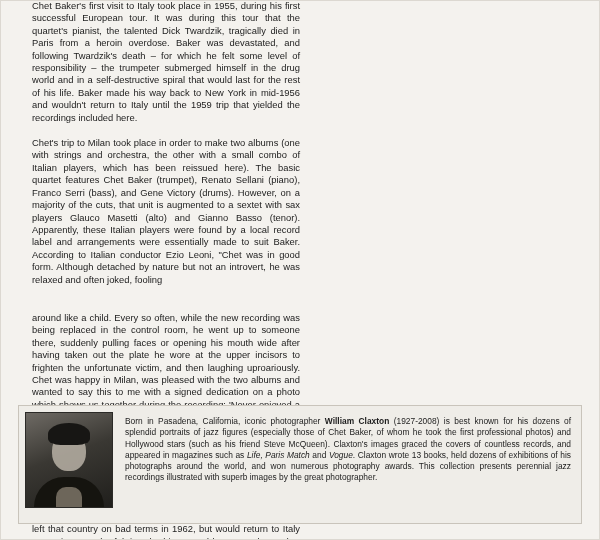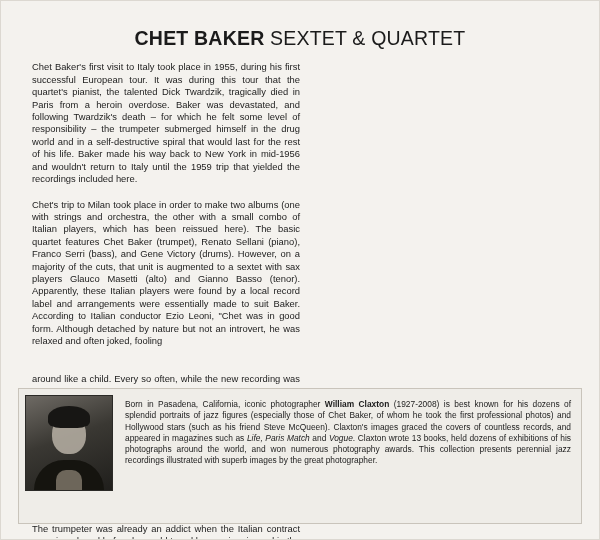--- a/index.html
+++ b/index.html
@@ -70,21 +70,21 @@
   .col p:last-child {
     margin-bottom: 8px;
   }
 
   
   .bottom-panel {
     position: absolute;
     left: 18px;
     right: 18px;
     bottom: 16px;
-    height: 136px;
+    height: 119px;
     border: 1px solid #c9c4bb;
     background: #efedE8;
     box-sizing: border-box;
     display: flex;
     align-items: stretch;
     padding: 6px;
   }
   .photo {
     width: 86px;
     min-width: 86px;
@@ -141,23 +141,20 @@
     text-align: justify;
   }
   .panel-text .b { font-weight: bold; }
   .panel-text .i { font-style: italic; }
 </style>
 </head>
 <body>
 
 <div class="page">
 
-  <div class="title-area">
-    <div class="title"><span class="bold">CHET BAKER</span><span class="light"> SEXTET &amp; QUARTET</span></div>
-  </div>
 
   <div class="columns">
     <div class="col">
       <p>Chet Baker's first visit to Italy took place in 1955, during his first successful European tour. It was during this tour that the quartet's pianist, the talented Dick Twardzik, tragically died in Paris from a heroin overdose. Baker was devastated, and following Twardzik's death – for which he felt some level of responsibility – the trumpeter submerged himself in the drug world and in a self-destructive spiral that would last for the rest of his life. Baker made his way back to New York in mid-1956 and wouldn't return to Italy until the 1959 trip that yielded the recordings included here.</p>
       <p>Chet's trip to Milan took place in order to make two albums (one with strings and orchestra, the other with a small combo of Italian players, which has been reissued here). The basic quartet features Chet Baker (trumpet), Renato Sellani (piano), Franco Serri (bass), and Gene Victory (drums). However, on a majority of the cuts, that unit is augmented to a sextet with sax players Glauco Masetti (alto) and Gianno Basso (tenor). Apparently, these Italian players were found by a local record label and arrangements were essentially made to suit Baker. According to Italian conductor Ezio Leoni, "Chet was in good form. Although detached by nature but not an introvert, he was relaxed and often joked, fooling</p>
     </div>
     <div class="col">
       <p>around like a child. Every so often, while the new recording was being replaced in the control room, he went up to someone there, suddenly pulling faces or opening his mouth wide after having taken out the plate he wore at the upper incisors to frighten the unfortunate victim, and then laughing uproariously. Chet was happy in Milan, was pleased with the two albums and wanted to say this to me with a signed dedication on a photo which shows us together during the recording: 'Never enjoyed a record date so much, and the arrangements and the orchestra were the best yet. Thanks a million, Ezio. Chet Baker, September 30, 1959'."</p>
       <p>The trumpeter was already an addict when the Italian contract was signed, and before he could travel he was imprisoned in the States. Therefore, the sessions had to be postponed and shortly after this music was recorded Baker would be imprisoned again, this time in Italy. He was released on December 15, 1961 and left that country on bad terms in 1962, but would return to Italy many times, as he felt it to be his second home. He learned to speak Italian, and during the last decades of his life (before his death on May 13, 1988), he found a myriad of unconditional Italian fans that idolized him and recorded him extensively.</p>
     </div>

